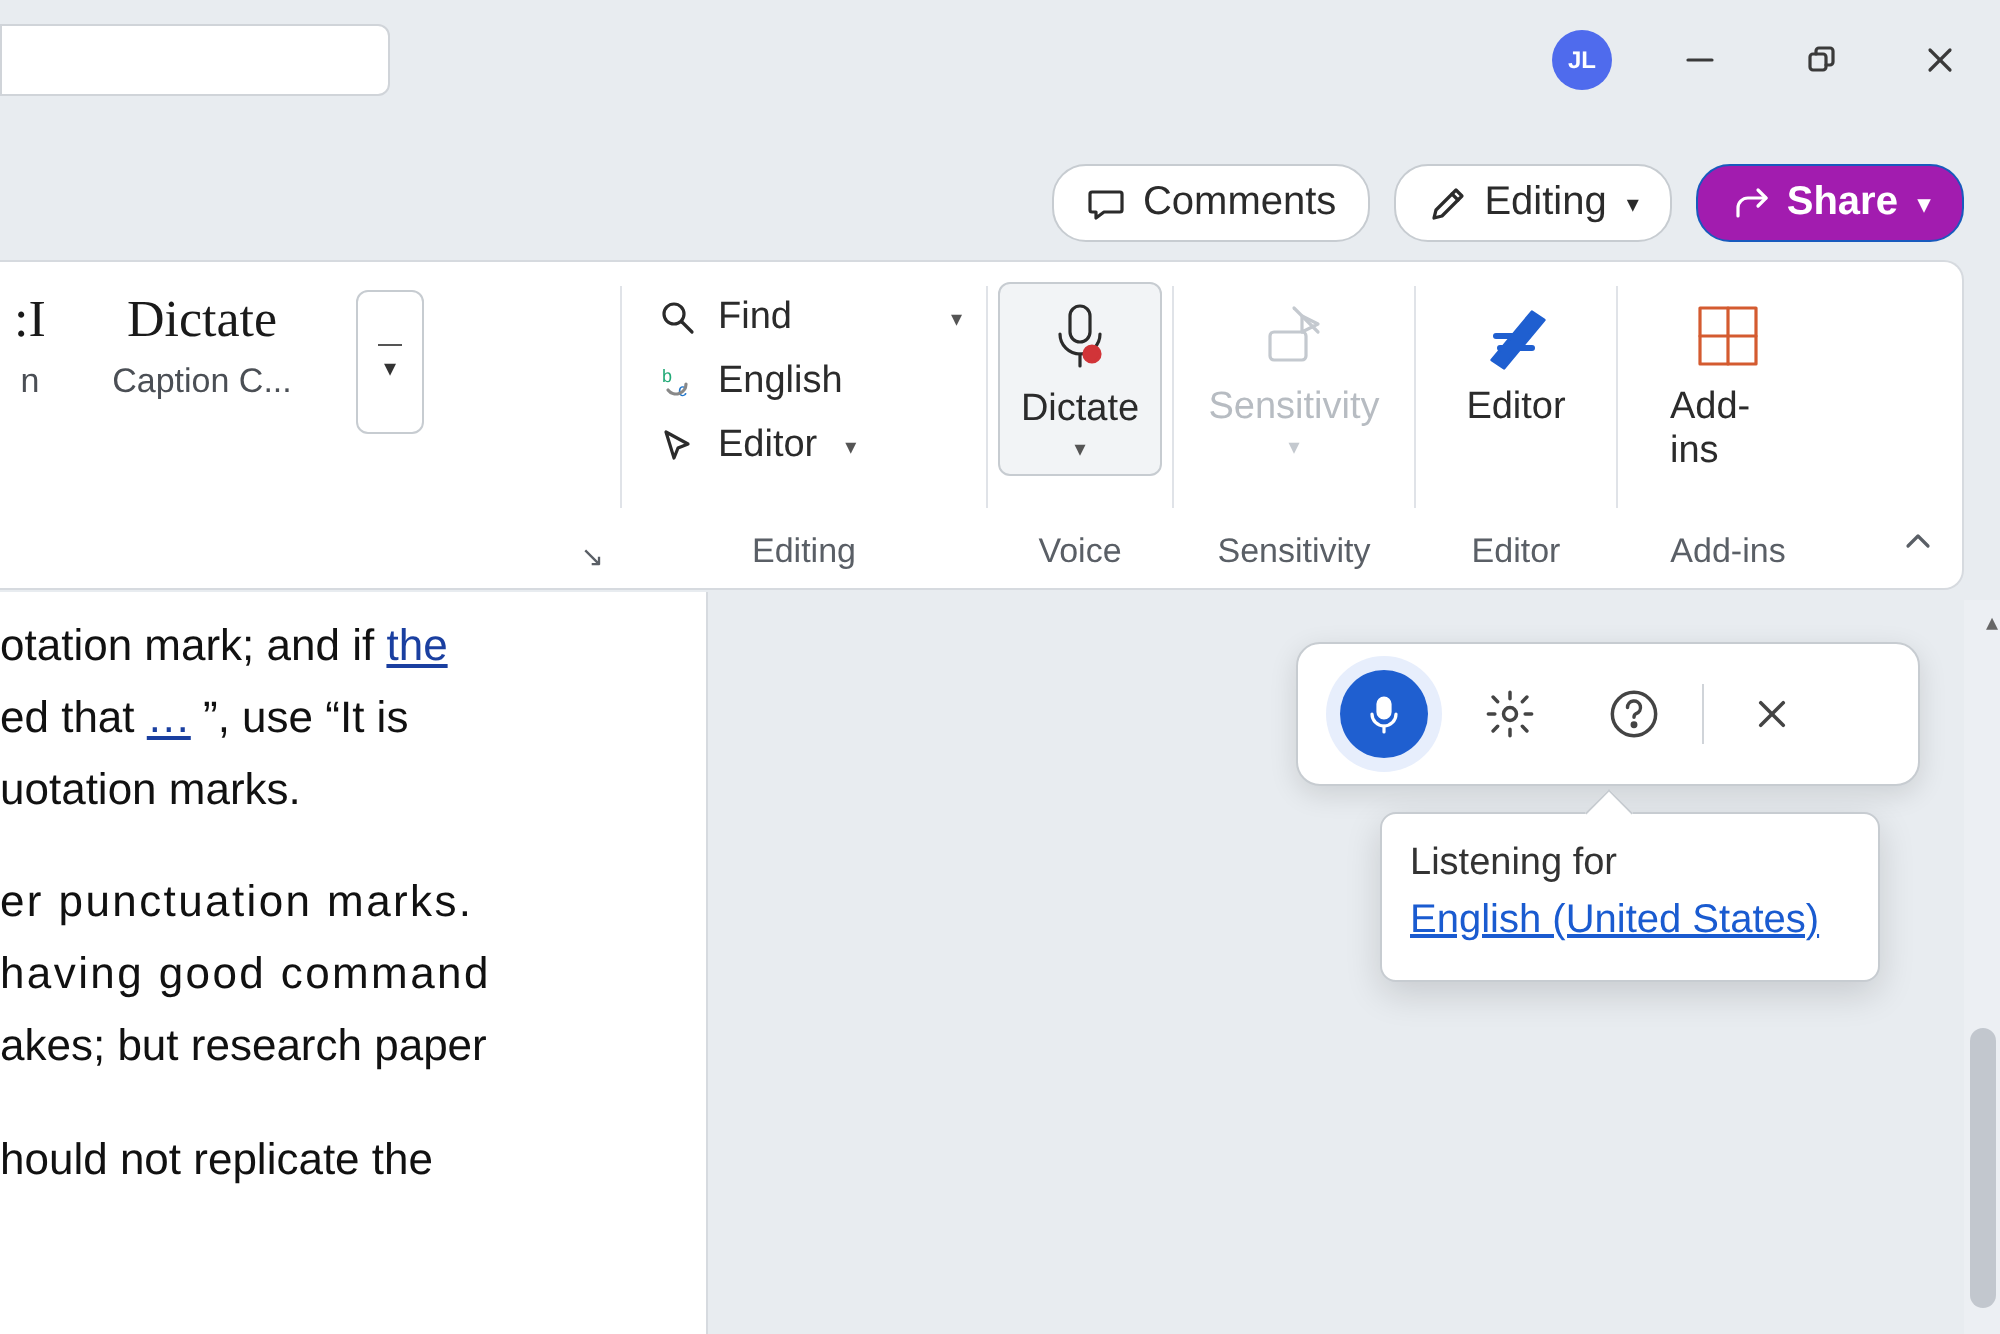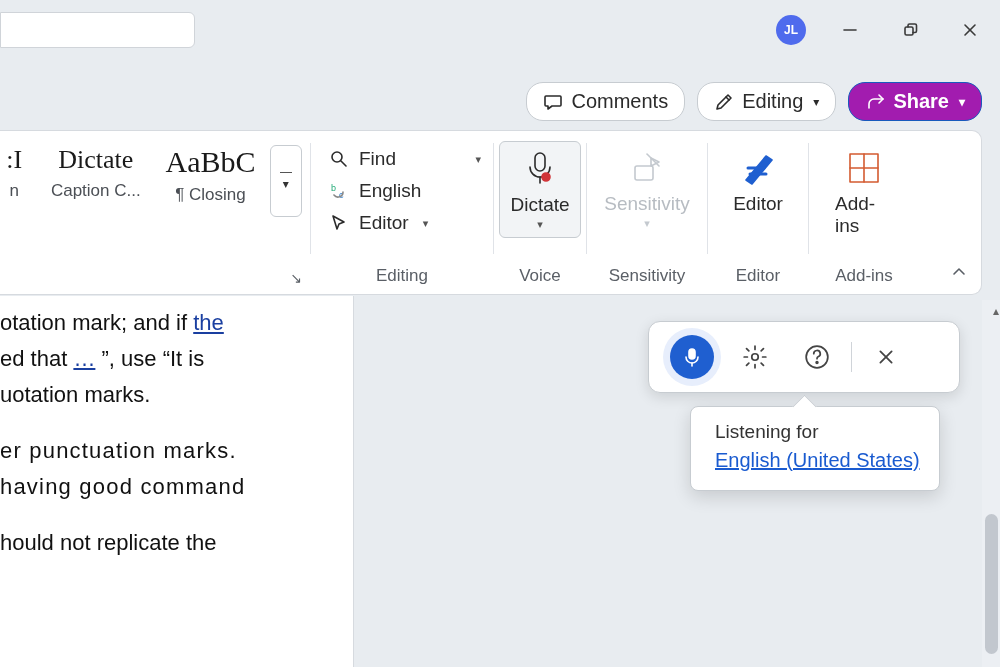--- a/index.html
+++ b/index.html
@@ -62,21 +62,21 @@
   .doc .sp { letter-spacing: 1.2px; }
 
   
   .dictate-bar { position: absolute; top: 321px; left: 648px; width: 312px; height: 72px; background: #fff; border: 1px solid #c7ccd1; border-radius: 12px; box-shadow: 0 4px 14px rgba(0,0,0,0.12); display: flex; align-items: center; padding: 0 14px; gap: 6px; }
   .mic-outer { width: 58px; height: 58px; border-radius: 50%; background: #e7eefc; display: flex; align-items: center; justify-content: center; }
   .mic-inner { width: 44px; height: 44px; border-radius: 50%; background: #1f5fd0; display: flex; align-items: center; justify-content: center; }
   .dictate-bar .ibtn { width: 56px; height: 50px; display: flex; align-items: center; justify-content: center; border-radius: 6px; color:#444;}
   .dictate-bar .sep { width: 1px; height: 30px; background: #d0d4d9; }
 
   
-  .popover { position: absolute; top: 406px; left: 690px; width: 250px; background: #fff; border: 1px solid #c7ccd1; border-radius: 8px; box-shadow: 0 6px 18px rgba(0,0,0,0.14); padding: 14px 18px 18px 24px; font-size: 19px; }
+  .popover { position: absolute; top: 406px; left: 690px; width: 250px; background: #fff; border: 1px solid #c7ccd1; border-radius: 8px; box-shadow: 0 6px 18px rgba(0,0,0,0.14); padding: 14px 18px 18px 14px; font-size: 19px; }
   .popover::before { content:""; position:absolute; top:-9px; left:105px; width:16px; height:16px; background:#fff; border-left:1px solid #c7ccd1; border-top:1px solid #c7ccd1; transform:rotate(45deg); }
   .popover .lbl { color:#333; margin-bottom:6px; }
   .popover .lang { color:#1a5bd0; text-decoration: underline; font-size:20px;}
 
   
   .scroll-track { position: absolute; right: 0; top: 300px; bottom: 0; width: 18px; background: #eceff3; }
   .scroll-arrow { position:absolute; right:1px; top:304px; font-size:12px; color:#666;}
   .scroll-thumb { position: absolute; right: 2px; top: 514px; width: 13px; height: 140px; background: #c2c7ce; border-radius: 7px; }
 
   svg { stroke: currentColor; fill: none; stroke-width: 1.6; stroke-linecap: round; stroke-linejoin: round; }
@@ -137,24 +137,20 @@
 
   <div class="group styles-group">
     <div class="styles-row">
       <div class="style-item first">
         <div class="style-preview">:I</div>
         <div class="style-name">n</div>
       </div>
       <div class="style-item">
         <div class="style-preview">Dictate</div>
         <div class="style-name">Caption C...</div>
-      </div>
-      <div class="style-item" style="width:100px">
-        <div class="style-preview large">AaBbC</div>
-        <div class="style-name">¶ Closing</div>
       </div>
       <div class="styles-more">
         <span class="line"></span>
         <span class="chev">▾</span>
       </div>
     </div>
     <span class="dlg-launcher">↘</span>
   </div>
 
   <div class="vsep"></div>
@@ -260,20 +256,21 @@
   </span>
 </div>
 
 <div class="doc">
   <p><span>otation mark; and if </span><span class="ul">the</span></p>
   <p><span>ed that </span><span class="ul">…</span><span> ”, use “It is</span></p>
   <p>uotation marks.</p>
   <p style="height:18px"></p>
   <p class="sp">er punctuation marks.</p>
   <p class="sp">having good command</p>
+  <p>akes; but research paper</p>
   <p style="height:18px"></p>
   <p>hould not replicate the</p>
 </div>
 
 <div class="dictate-bar">
   <div class="mic-outer">
     <div class="mic-inner">
       <svg width="22" height="22" viewBox="0 0 22 22" style="stroke:#fff;fill:#fff">
           <rect x="8" y="3" width="6" height="10" rx="3"></rect>
           <path d="M5 11a6 6 0 0 0 12 0" fill="none"></path>

